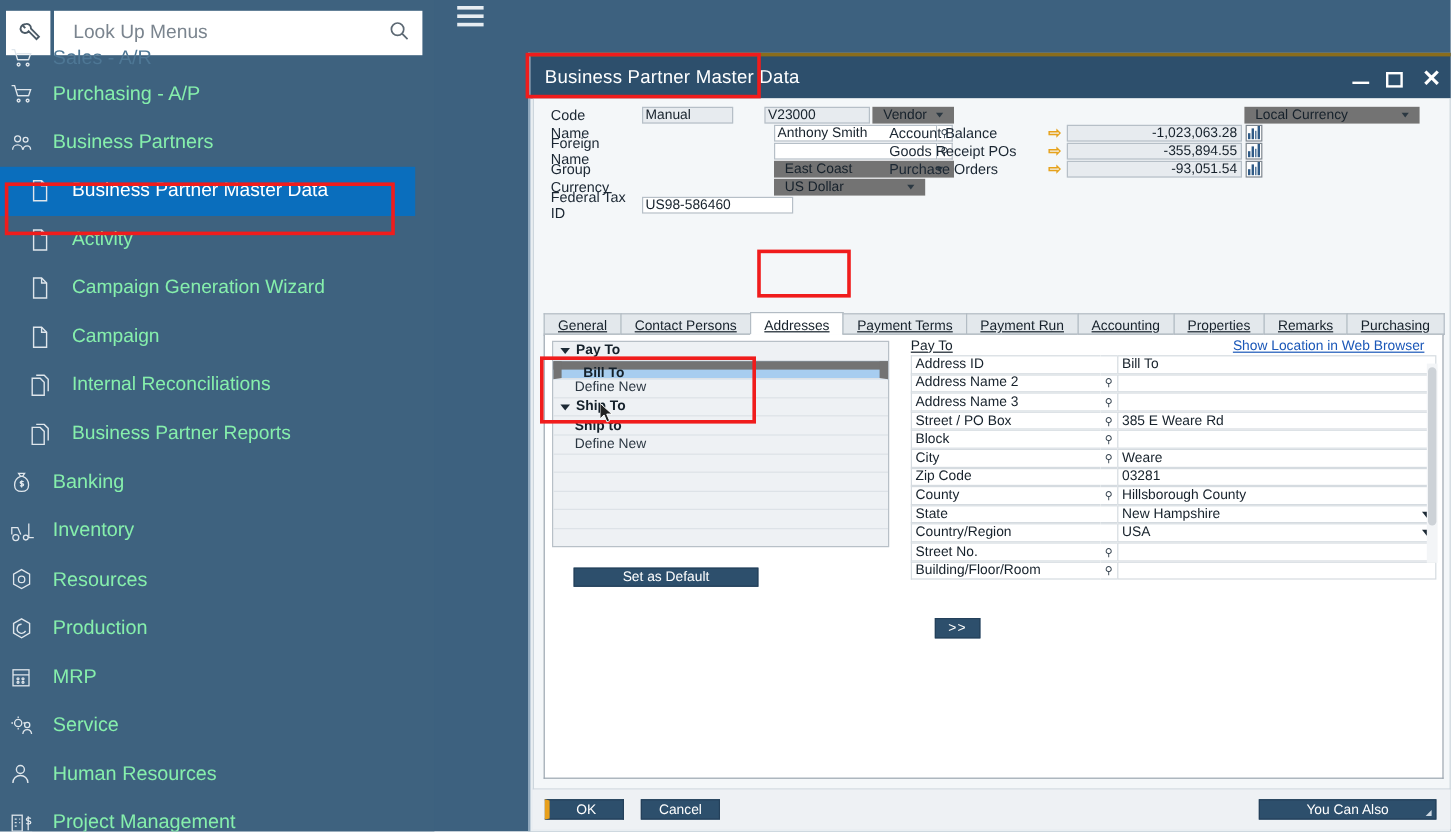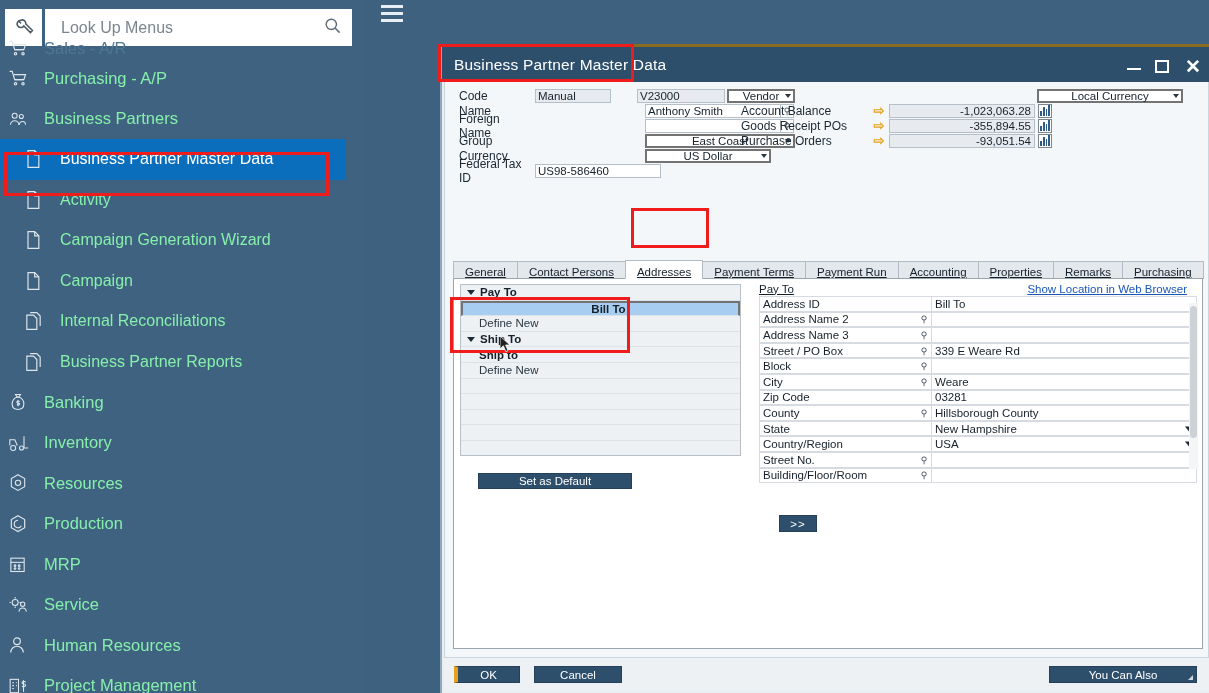--- a/index.html
+++ b/index.html
@@ -133,25 +133,24 @@
     height: 14px; background: #ffffff;
     border: 1px solid #b6bfc7;
     font-size: 11.5px; color: #16212b;
     padding: 0 2px; display: flex; align-items: center;
     font-family: "Liberation Sans", sans-serif;
   }
   .inp.ro { background: #e7ebef; }
   .inp.num { justify-content: flex-end; padding-right: 3px; }
   .sel {
     height: 14px; background: #ffffff;
-    border: 2px solid #737373;
+    border: 7px solid #737373;
     font-size: 11.5px; color: #16212b;
     padding: 0 2px; display: flex; align-items: center;
     position: relative;
-    justify-content: center;
   }
   .sel .caret {
     position: absolute; right: 2px; top: 50%; transform: translateY(-50%);
     width: 0; height: 0;
     border-left: 3.5px solid transparent;
     border-right: 3.5px solid transparent;
     border-top: 4px solid #2b3842;
   }
   .pen {
     width: 13px; flex: 0 0 13px;
@@ -302,21 +301,21 @@
   }
   .fbtn {
     position: absolute; top: 8px; height: 17px;
     background: #2d4f6c; color: #ffffff;
     font-size: 11.5px;
     display: flex; align-items: center; justify-content: center;
     border: 1px solid #24405a;
     cursor: default;
   }
   #ok-btn { left: 10px; width: 66px; border-left: 4px solid #e8a01c; }
-  #cancel-btn { left: 90px; width: 88px; }
+  #cancel-btn { left: 90px; width: 66px; }
   #youcanalso-btn { left: 605px; width: 148px; position: absolute; }
   #youcanalso-btn .corner {
     position: absolute; right: 3px; bottom: 2px;
     width: 0; height: 0;
     border-left: 5px solid transparent;
     border-bottom: 5px solid #cdd8e2;
   }
 
   
   .cursor {
@@ -732,21 +731,21 @@
                 <span class="ad-label">Address Name 3</span>
                 <span class="ad-pen">⚲</span>
                 <span class="ad-val">
                   <span></span>
                 </span>
               </div>
               <div class="ad-row">
                 <span class="ad-label">Street / PO Box</span>
                 <span class="ad-pen">⚲</span>
                 <span class="ad-val">
-                  <span>339 E Weare Rd</span>
+                  <span>385 E Weare Rd</span>
                 </span>
               </div>
               <div class="ad-row">
                 <span class="ad-label">Block</span>
                 <span class="ad-pen">⚲</span>
                 <span class="ad-val">
                   <span></span>
                 </span>
               </div>
               <div class="ad-row">

